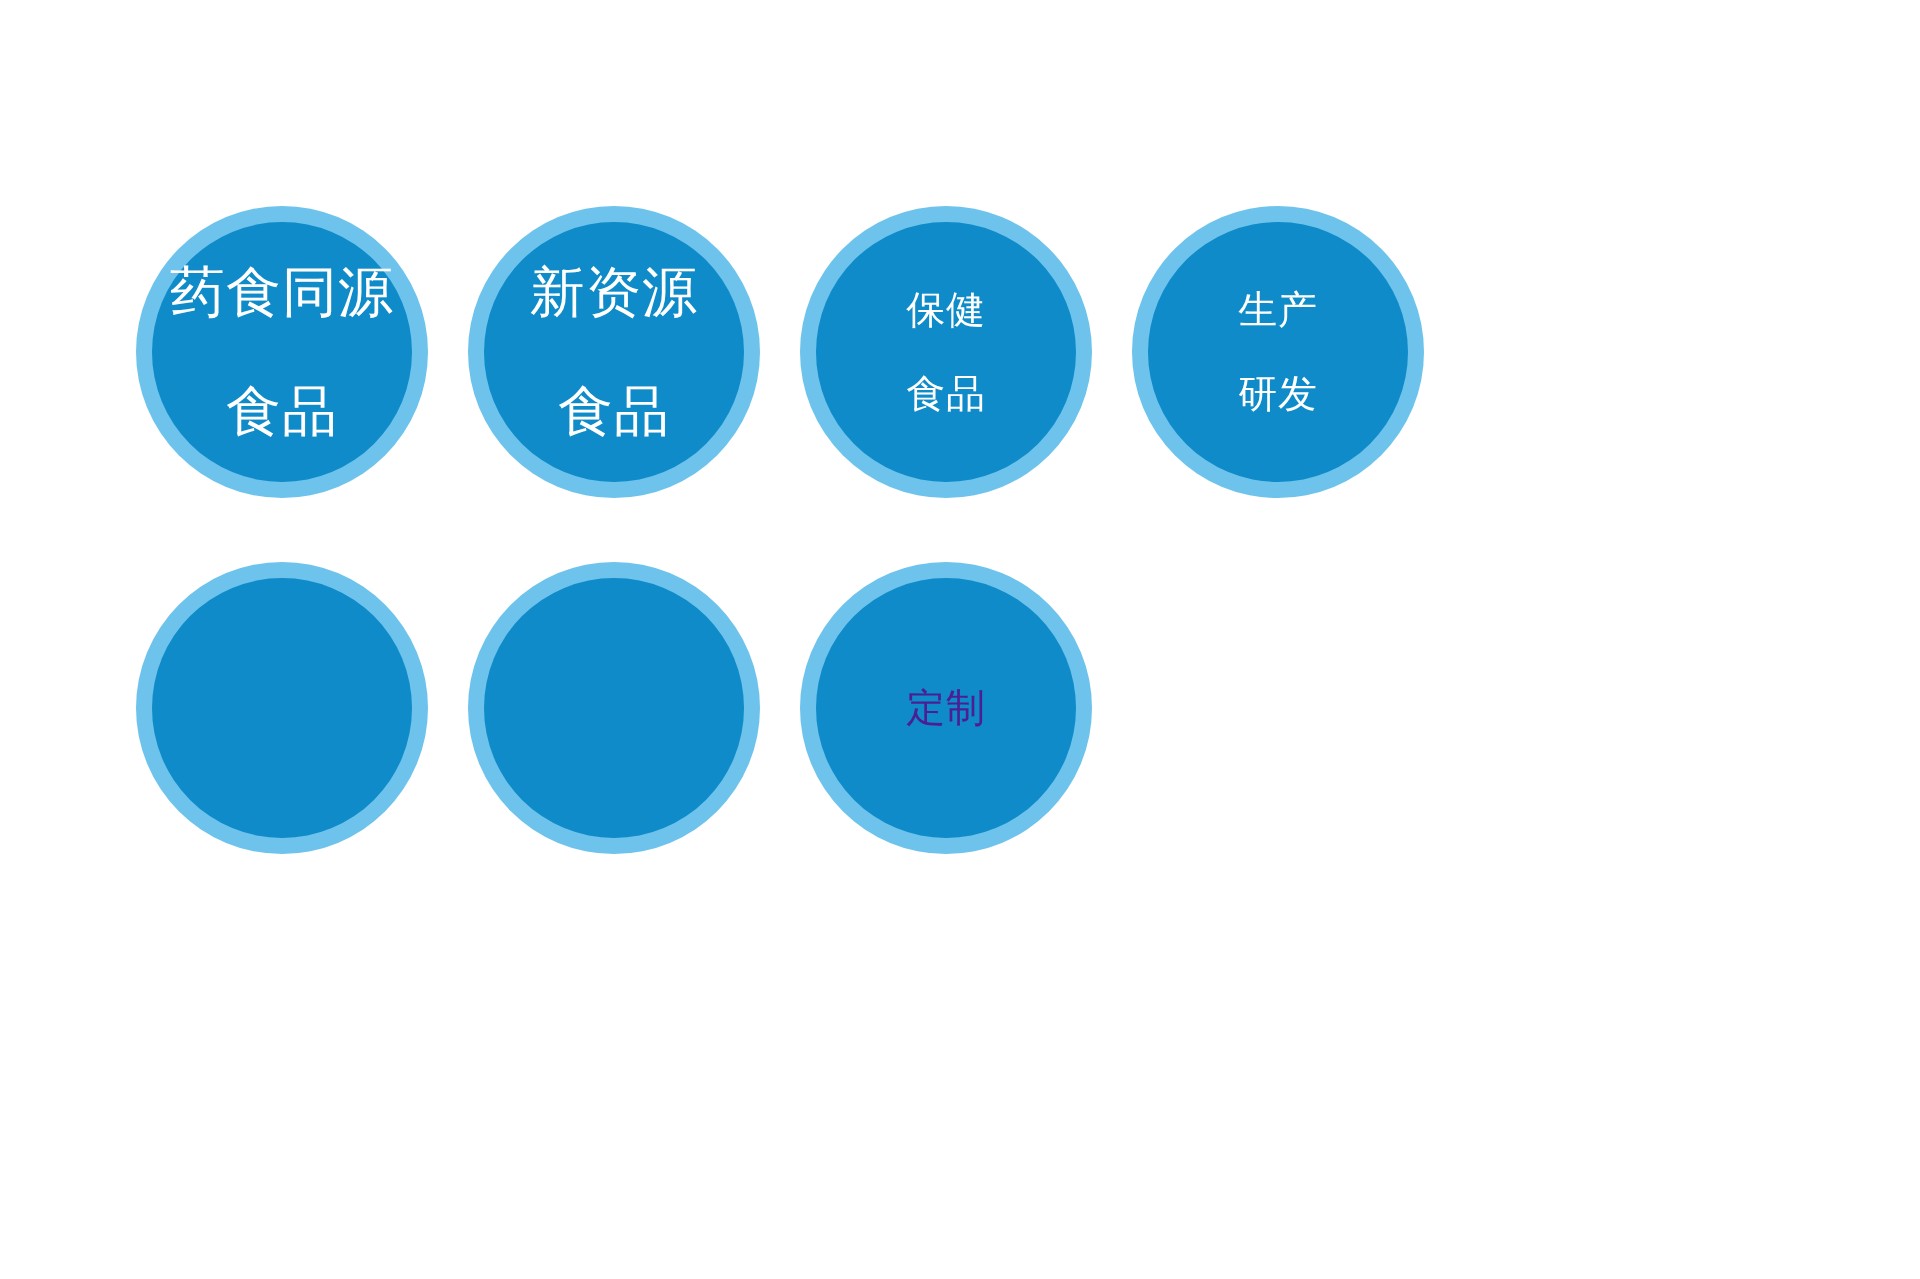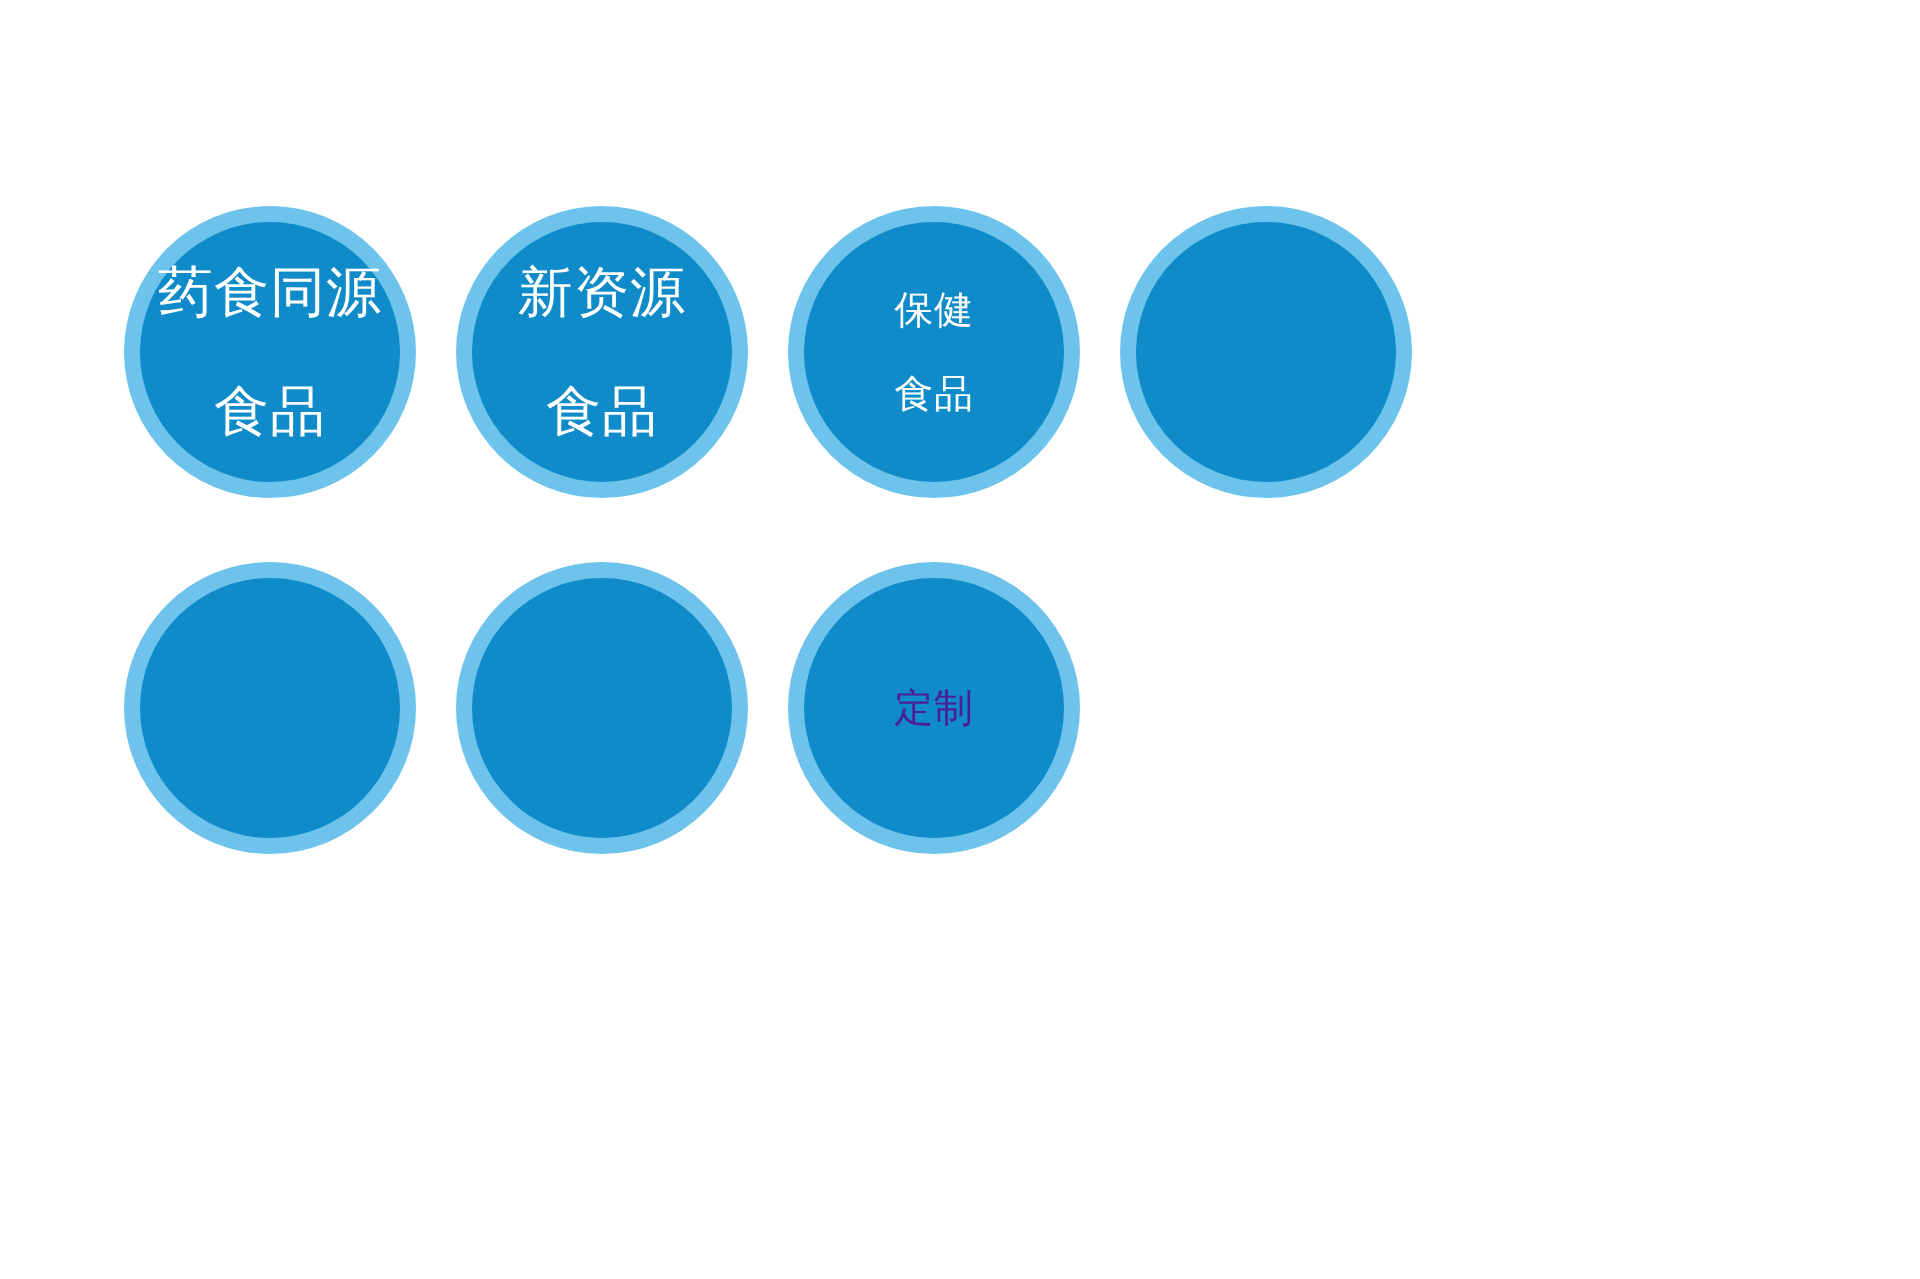--- a/index.html
+++ b/index.html
@@ -18,21 +18,21 @@
 
   #canvas {
     position: relative;
     width: 1920px;
     height: 1279px;
     background: #ffffff;
   }
 
   .circle-grid {
     position: absolute;
-    left: 124px;
+    left: 136px;
     top: 206px;
     width: 1290px;
     height: 660px;
     display: grid;
     grid-template-columns: repeat(4, 292px);
     grid-template-rows: repeat(2, 292px);
     column-gap: 40px;
     row-gap: 64px;
   }
 
@@ -122,20 +122,24 @@
       <div class="core" style="background: rgb(14, 139, 200);"></div>
       <div class="label cjk-2" style="color: rgb(255, 255, 255);">
         <span class="line">保健</span>
         <span class="line">食品</span>
       </div>
     </div>
 
     <div class="bubble">
       <div class="ring" style="background: rgb(110, 195, 236);"></div>
       <div class="core" style="background: rgb(14, 139, 200);"></div>
+      <div class="label cjk-2" style="color: rgb(255, 255, 255);">
+        <span class="line">生产</span>
+        <span class="line">研发</span>
+      </div>
     </div>
 
     <div class="bubble">
       <div class="ring" style="background: rgb(110, 195, 236);"></div>
       <div class="core" style="background: rgb(14, 139, 200);"></div>
     </div>
 
     <div class="bubble">
       <div class="ring" style="background: rgb(110, 195, 236);"></div>
       <div class="core" style="background: rgb(14, 139, 200);"></div>

